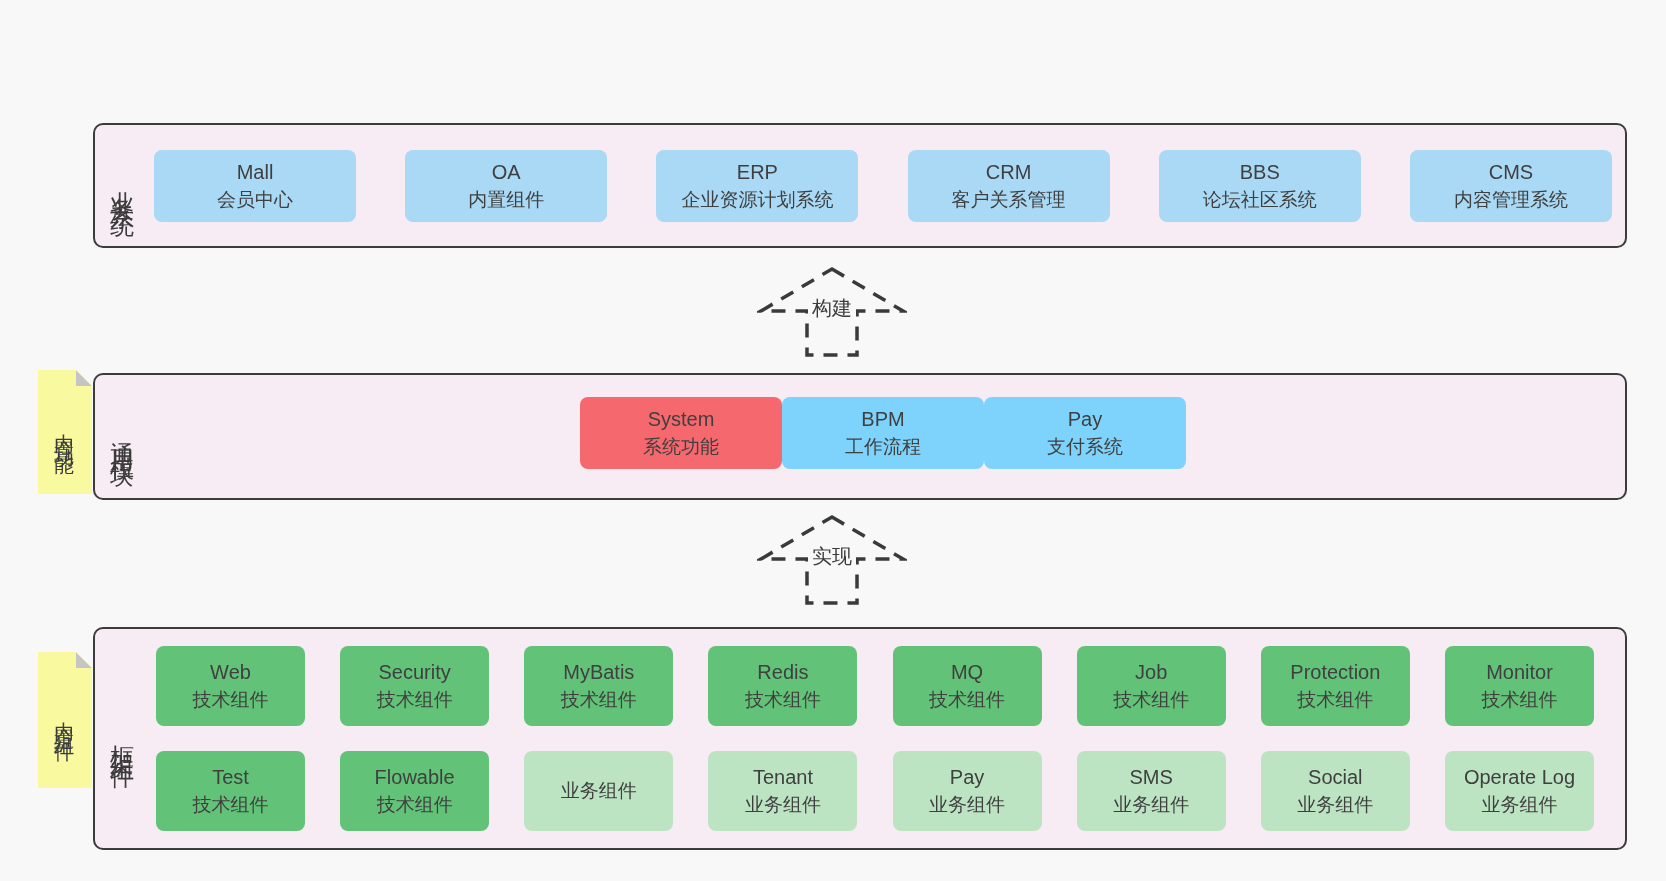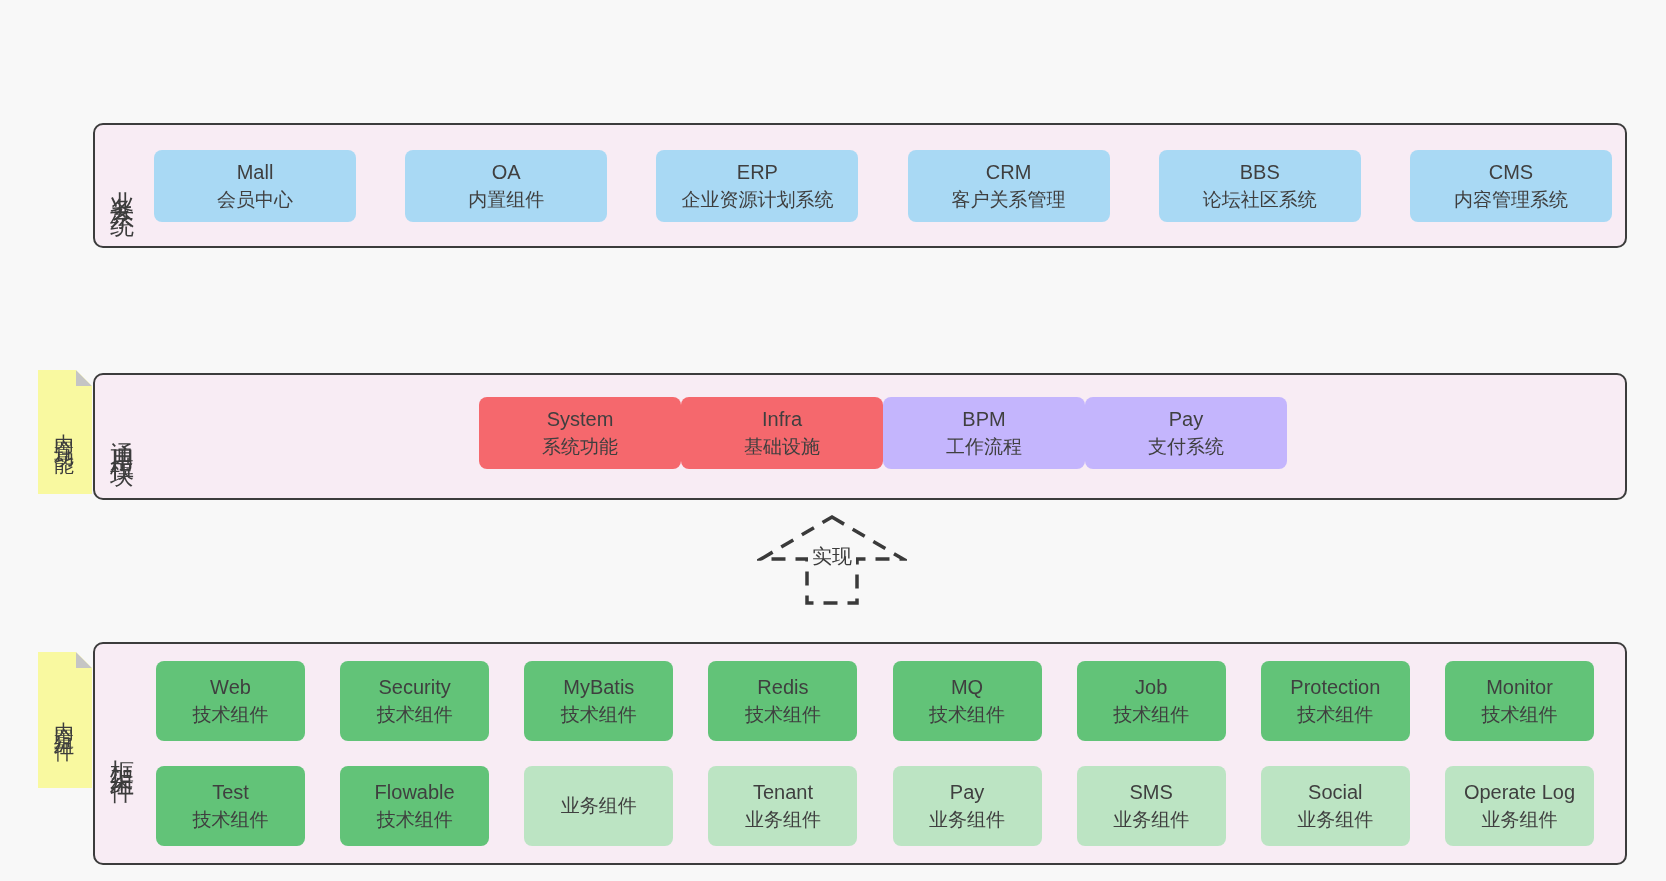--- a/index.html
+++ b/index.html
@@ -8,21 +8,21 @@
 
   .stage { position:relative; width:1666px; height:881px; background:#f8f8f8; overflow:hidden; }
 
   
   .panel {
     position:absolute; left:93px; width:1534px;
     background:#f8ecf4; border:2.5px solid #3c3c3c; border-radius:10px;
   }
   .panel-business   { top:123px; height:125px; }
   .panel-modules    { top:373px; height:127px; }
-  .panel-components { top:642px; height:223px; }
+  .panel-components { top:627px; height:223px; }
 
   .side-label {
     position:absolute; left:11px; top:50%; transform:translateY(-50%);
     writing-mode:vertical-rl; text-orientation:upright;
     font-size:24px; letter-spacing:7px; color:#3c3c3c; white-space:nowrap;
   }
 
   .row {
     position:absolute; display:flex; justify-content:space-between; align-items:stretch;
   }
@@ -38,21 +38,21 @@
     color:#3f3f3f; padding:2px 14px; height:100%;
   }
   .panel-business .box, .panel-modules .box { width:202px; }
   .panel-components .box { width:149px; }
 
   .box-name { font-size:20px; line-height:28px; }
   .box-desc { font-size:19px; line-height:28px; }
 
   .blue        { background:#a9d9f4; }
   .red         { background:#f5686d; }
-  .pink        { background:#c4b5fd; }
+  .pink        { background:#7dd3fc; }
   .green       { background:#62c378; }
   .green-light { background:#bce4c3; }
 
   
   .sticky {
     position:absolute; left:38px; width:54px; background:#f9f9a0;
     clip-path:polygon(0 0, calc(100% - 16px) 0, 100% 16px, 100% 100%, 0 100%);
     display:flex; align-items:center; justify-content:center;
   }
   .sticky-modules    { top:370px; height:124px; }
@@ -117,32 +117,34 @@
           <div class="box-name">BBS</div>
           <div class="box-desc">论坛社区系统</div>
         </div>
         <div class="box blue">
           <div class="box-name">CMS</div>
           <div class="box-desc">内容管理系统</div>
         </div>
       </div>
   </div>
 
+  <div class="arrow arrow-build">
+    <svg viewBox="0 0 150 92">
+      <polygon points="75,3 146,45 100,45 100,89 50,89 50,45 4,45"></polygon>
+    </svg>
+    <span class="arrow-label">构建</span>
+  </div>
 
   <div class="panel panel-modules">
     <div class="side-label">通用模块</div>
     <div class="row" data-row-index="0">
         <div class="box red">
           <div class="box-name">System</div>
           <div class="box-desc">系统功能</div>
         </div>
-        <div class="box red">
-          <div class="box-name">Infra</div>
-          <div class="box-desc">基础设施</div>
-        </div>
         <div class="box pink">
           <div class="box-name">BPM</div>
           <div class="box-desc">工作流程</div>
         </div>
         <div class="box pink">
           <div class="box-name">Pay</div>
           <div class="box-desc">支付系统</div>
         </div>
       </div>
   </div>

